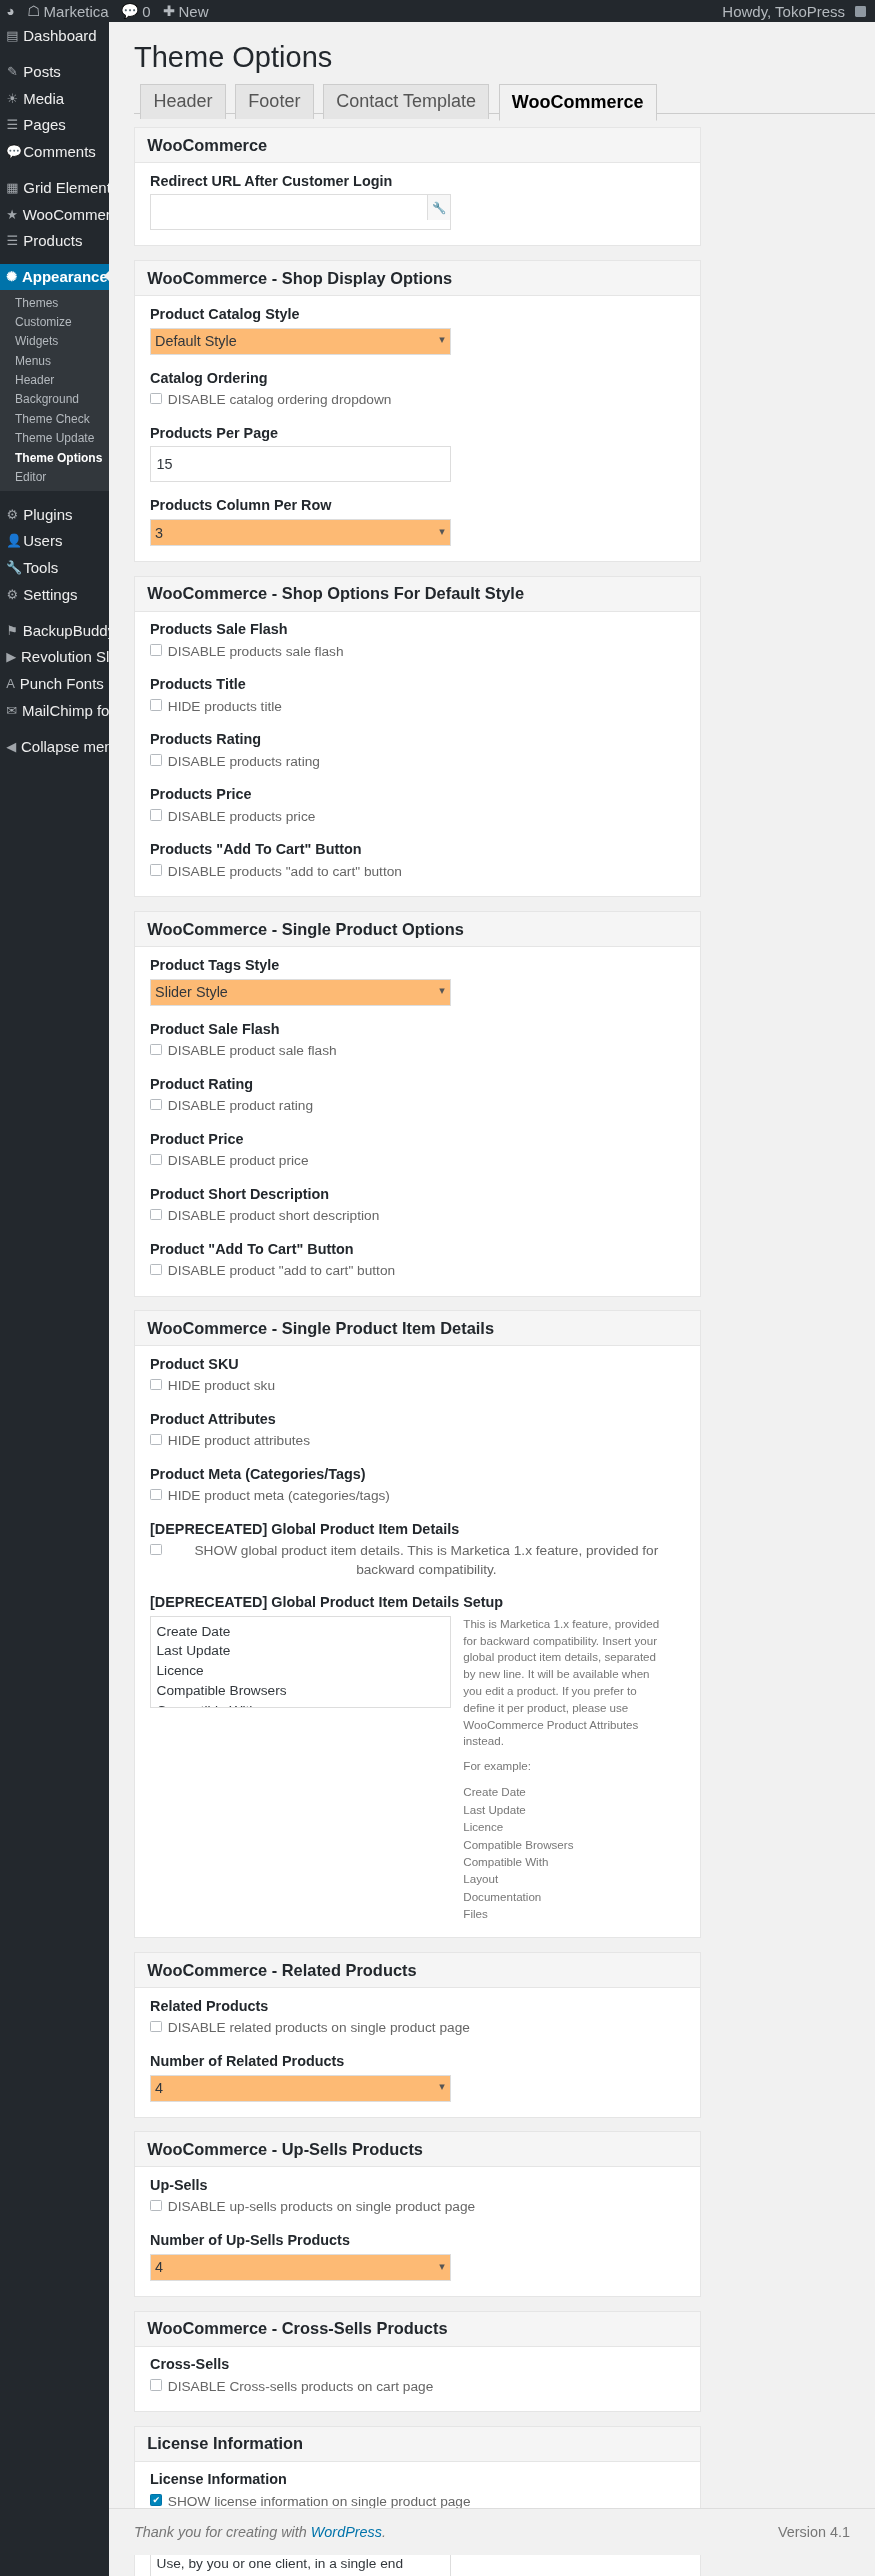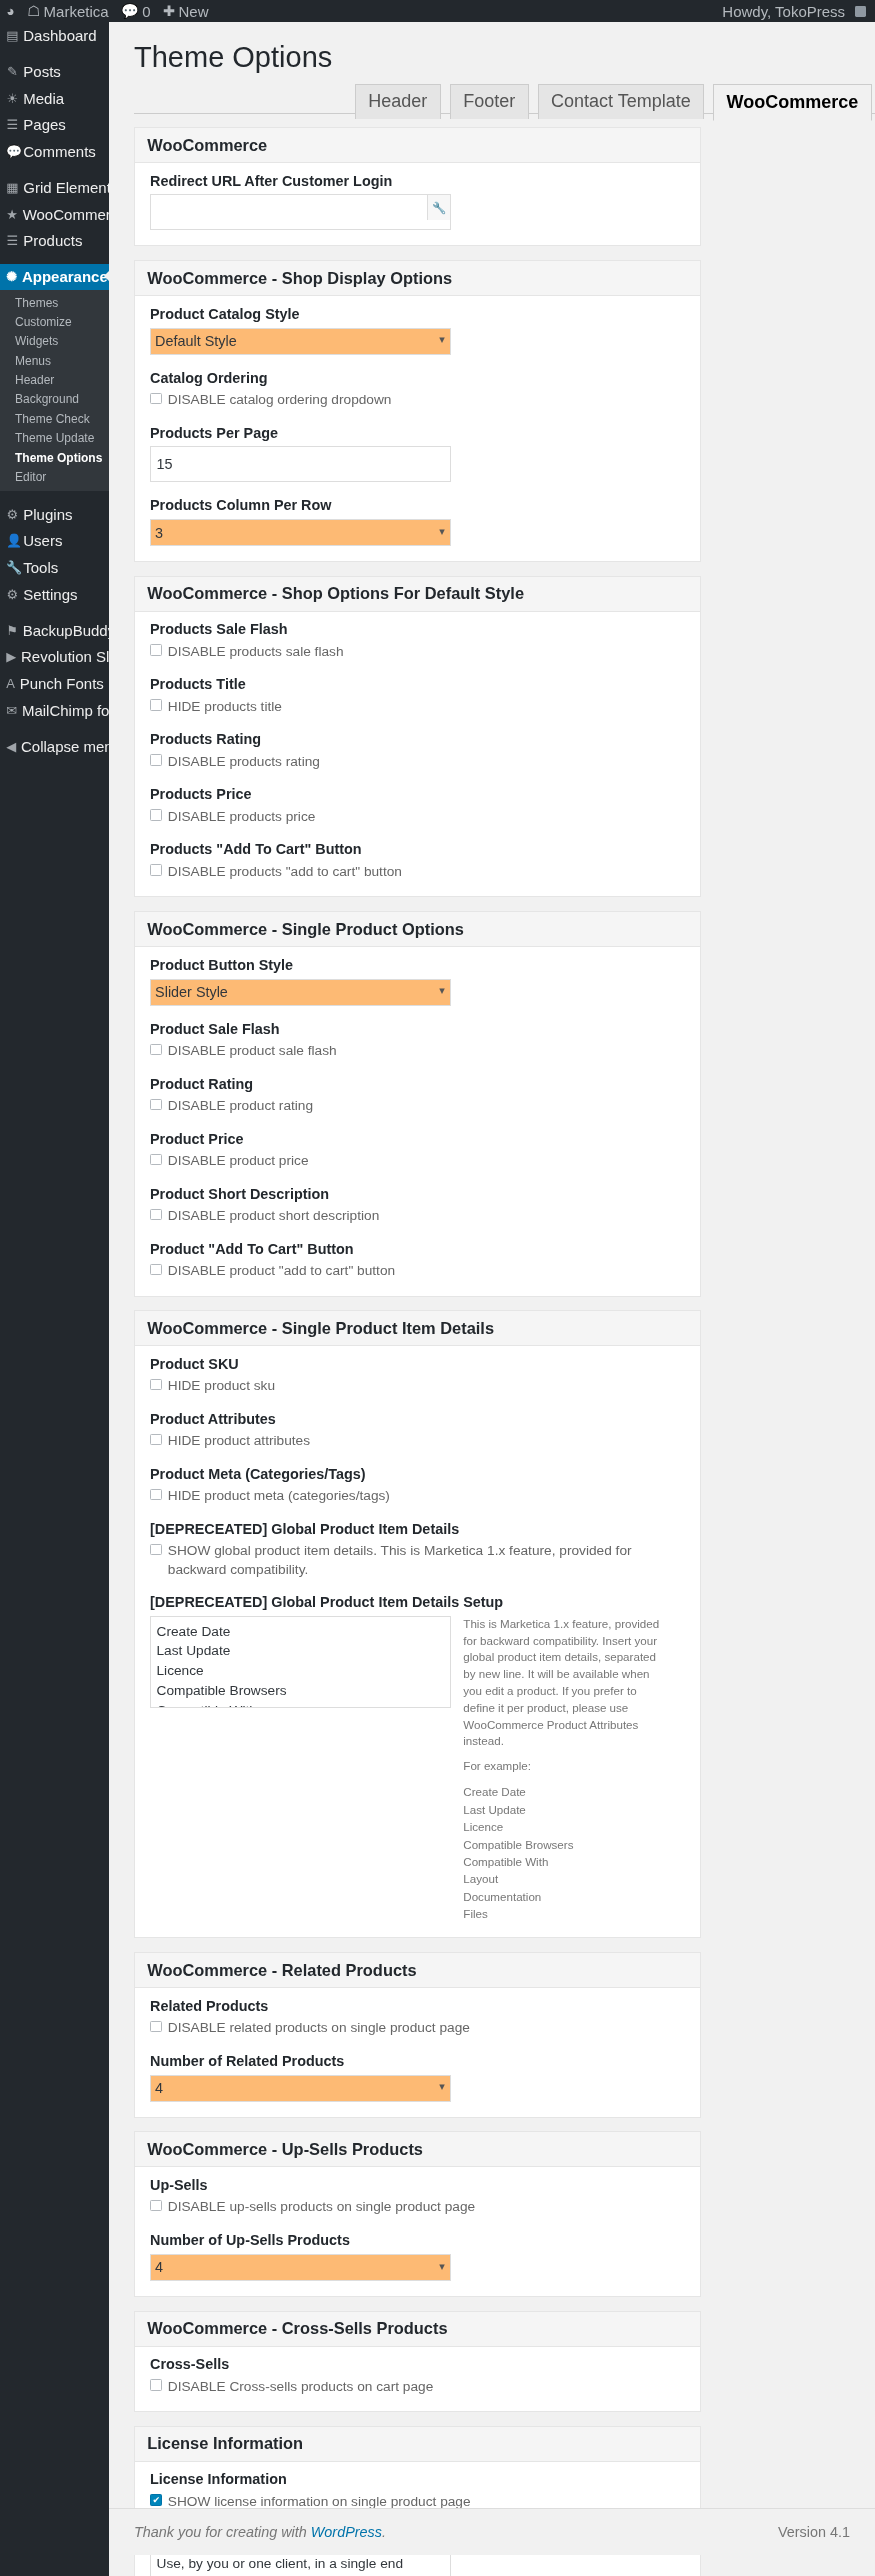--- a/index.html
+++ b/index.html
@@ -56,21 +56,21 @@
     position:absolute; left:109px; top:22px; width:766px; height:2554px;
     background:#f1f1f1;
   }
   h1.page-title {
     margin:0; padding:19px 0 8.2px 25px;
     font-size:29px; font-weight:normal; color:#23282d;
   }
   
   .nav-tabs {
     margin-left:25px; border-bottom:0.7px solid #ccc; height:31.5px;
-    position:relative; padding-left:6.2px;text-align:right;
+    position:relative; padding-left:6.2px;
   }
   .nav-tab {
     display:inline-block; padding:6.8px 12.3px; margin-right:3.4px;
     background:#e5e5e5; border:0.7px solid #ccc; border-bottom:none;
     font-size:18px; color:#555; position:relative; top:1.4px;
   }
   .nav-tab.active {
     background:#f1f1f1; color:#000; font-weight:bold;
     border-bottom:0.7px solid #f1f1f1; top:2.1px;
   }
@@ -106,21 +106,21 @@
     width:301px; height:27px; border:0.7px solid #ddd; background:#fdba74;
     font-size:14.4px; color:#32373c; padding:2.1px 4.1px;
     font-family:"Liberation Sans", sans-serif;
     -webkit-appearance:none; appearance:none;
   }
   .selwrap { position:relative; width:301px; }
   .selwrap:after {
     content:"\25BE"; position:absolute; right:6.2px; top:6.2px;
     font-size:11px; color:#555; pointer-events:none;
   }
-  .chkrow { display:flex; align-items:flex-start; gap:6.2px; }
+  .chkrow { display:flex; align-items:flex-start; gap:6.2px;text-align:center; }
   .chk {
     width:11.6px; height:11.6px; border:0.7px solid #b4b9be; background:#fff;
     border-radius:1.4px; flex:0 0 auto; margin-top:1.4px;
   }
   .chk.checked {
     background:#0085ba; border-color:#0073aa; position:relative;
   }
   .chk.checked:after {
     content:"\2714"; color:#fff; font-size:9px;
     position:absolute; left:1.4px; top:-0.7px;
@@ -362,21 +362,21 @@
           <span class="chktext">DISABLE products "add to cart" button</span>
         </div>
       </div>
     </div>
   </div>
 
   <div class="panel">
     <div class="section-head">WooCommerce - Single Product Options</div>
     <div class="section-body">
       <div class="field">
-        <span class="flabel">Product Button Style</span>
+        <span class="flabel">Product Tags Style</span>
         <div class="selwrap">
           <select class="sel">
             <option>Slider Style</option>
           </select>
         </div>
       </div>
       <div class="field">
         <span class="flabel">Product Sale Flash</span>
         <div class="chkrow">
           <span class="chk"></span>

